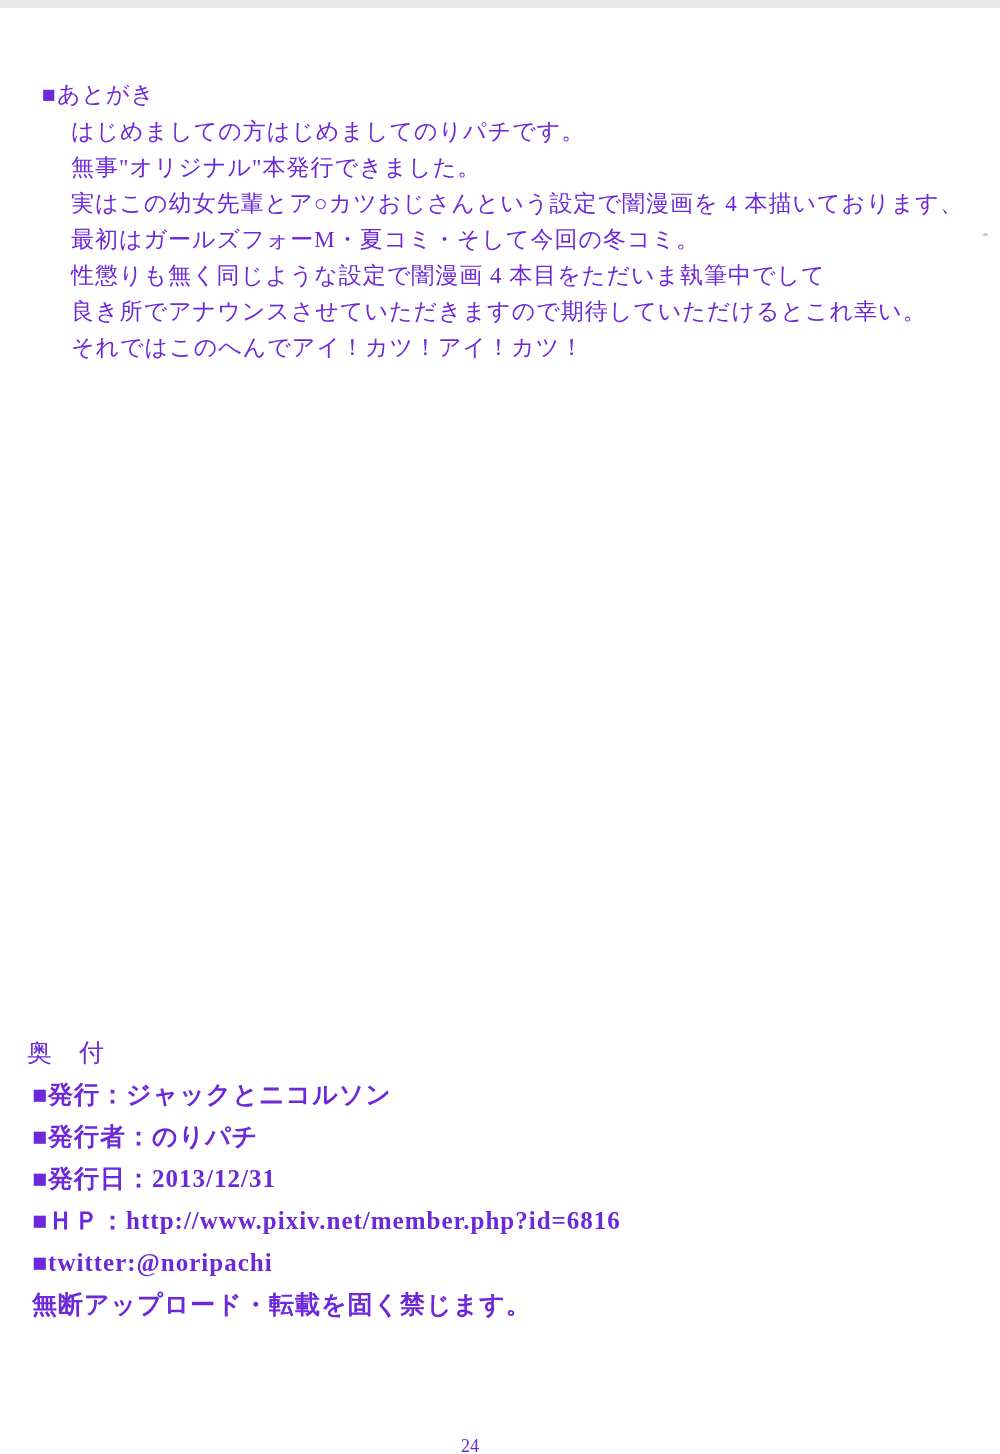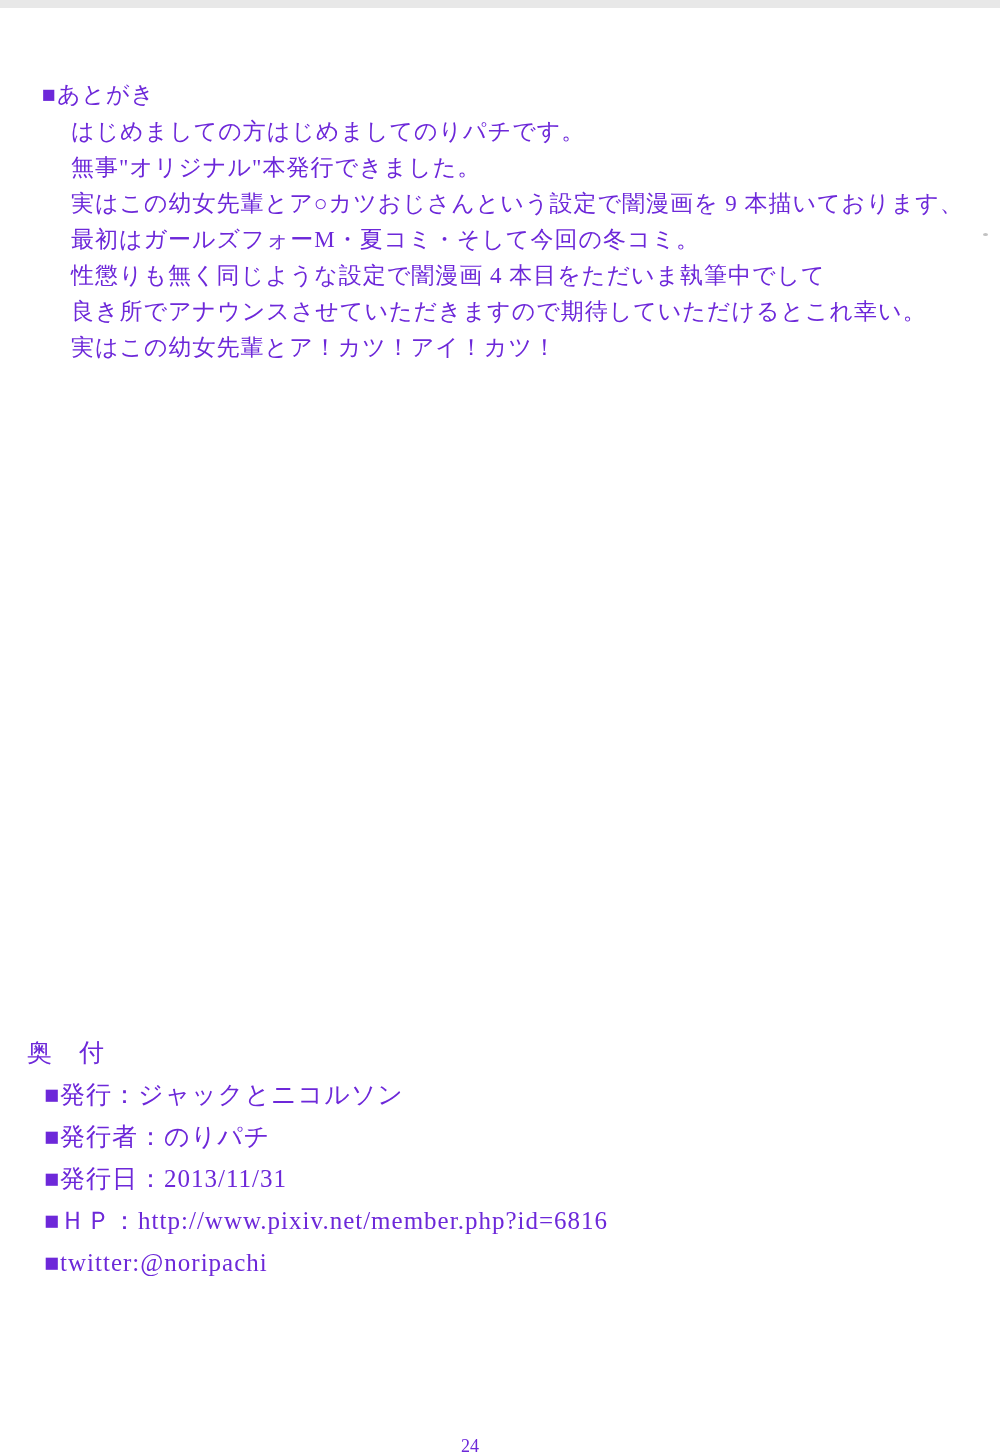--- a/index.html
+++ b/index.html
@@ -46,23 +46,24 @@
   .colophon-title {
     font-size: 25px;
     line-height: 42px;
     padding-left: 27px;
     letter-spacing: 1px;
     white-space: pre;
   }
   .colophon-line {
     font-size: 25px;
     line-height: 42px;
-    padding-left: 44px;
+    padding-left: 32px;
     letter-spacing: 1px;
     white-space: pre;
+    font-weight: bold;
   }
   .page-number {
     position: absolute;
     top: 1424px;
     left: 430px;
     width: 80px;
     text-align: center;
     font-size: 18px;
     line-height: 28px;
   }
@@ -86,34 +87,35 @@
 </style>
 </head>
 <body>
 
 <div class="page">
 
   <div class="afterword">
     <div class="afterword-heading">■あとがき</div>
     <div class="afterword-line">はじめましての方はじめましてのりパチです。</div>
     <div class="afterword-line">無事"オリジナル"本発行できました。</div>
-    <div class="afterword-line">実はこの幼女先輩とア○カツおじさんという設定で闇漫画を 9 本描いております、</div>
+    <div class="afterword-line">実はこの幼女先輩とア○カツおじさんという設定で闇漫画を 4 本描いております、</div>
     <div class="afterword-line">最初はガールズフォーM・夏コミ・そして今回の冬コミ。</div>
     <div class="afterword-line">性懲りも無く同じような設定で闇漫画 4 本目をただいま執筆中でして</div>
     <div class="afterword-line">良き所でアナウンスさせていただきますので期待していただけるとこれ幸い。</div>
-    <div class="afterword-line">実はこの幼女先輩とア！カツ！アイ！カツ！</div>
+    <div class="afterword-line">それではこのへんでアイ！カツ！アイ！カツ！</div>
   </div>
 
   <div class="colophon">
     <div class="colophon-title">奥　付</div>
     <div class="colophon-line">■発行：ジャックとニコルソン</div>
     <div class="colophon-line">■発行者：のりパチ</div>
-    <div class="colophon-line">■発行日：2013/11/31</div>
+    <div class="colophon-line">■発行日：2013/12/31</div>
     <div class="colophon-line">■ＨＰ：http://www.pixiv.net/member.php?id=6816</div>
     <div class="colophon-line">■twitter:@noripachi</div>
+    <div class="colophon-line">無断アップロード・転載を固く禁じます。</div>
   </div>
 
   <div class="page-number">24</div>
 
   <div class="scan-speck"></div>
   <div class="scan-edge-artifact"></div>
 
 </div>
 
 </body></html>

